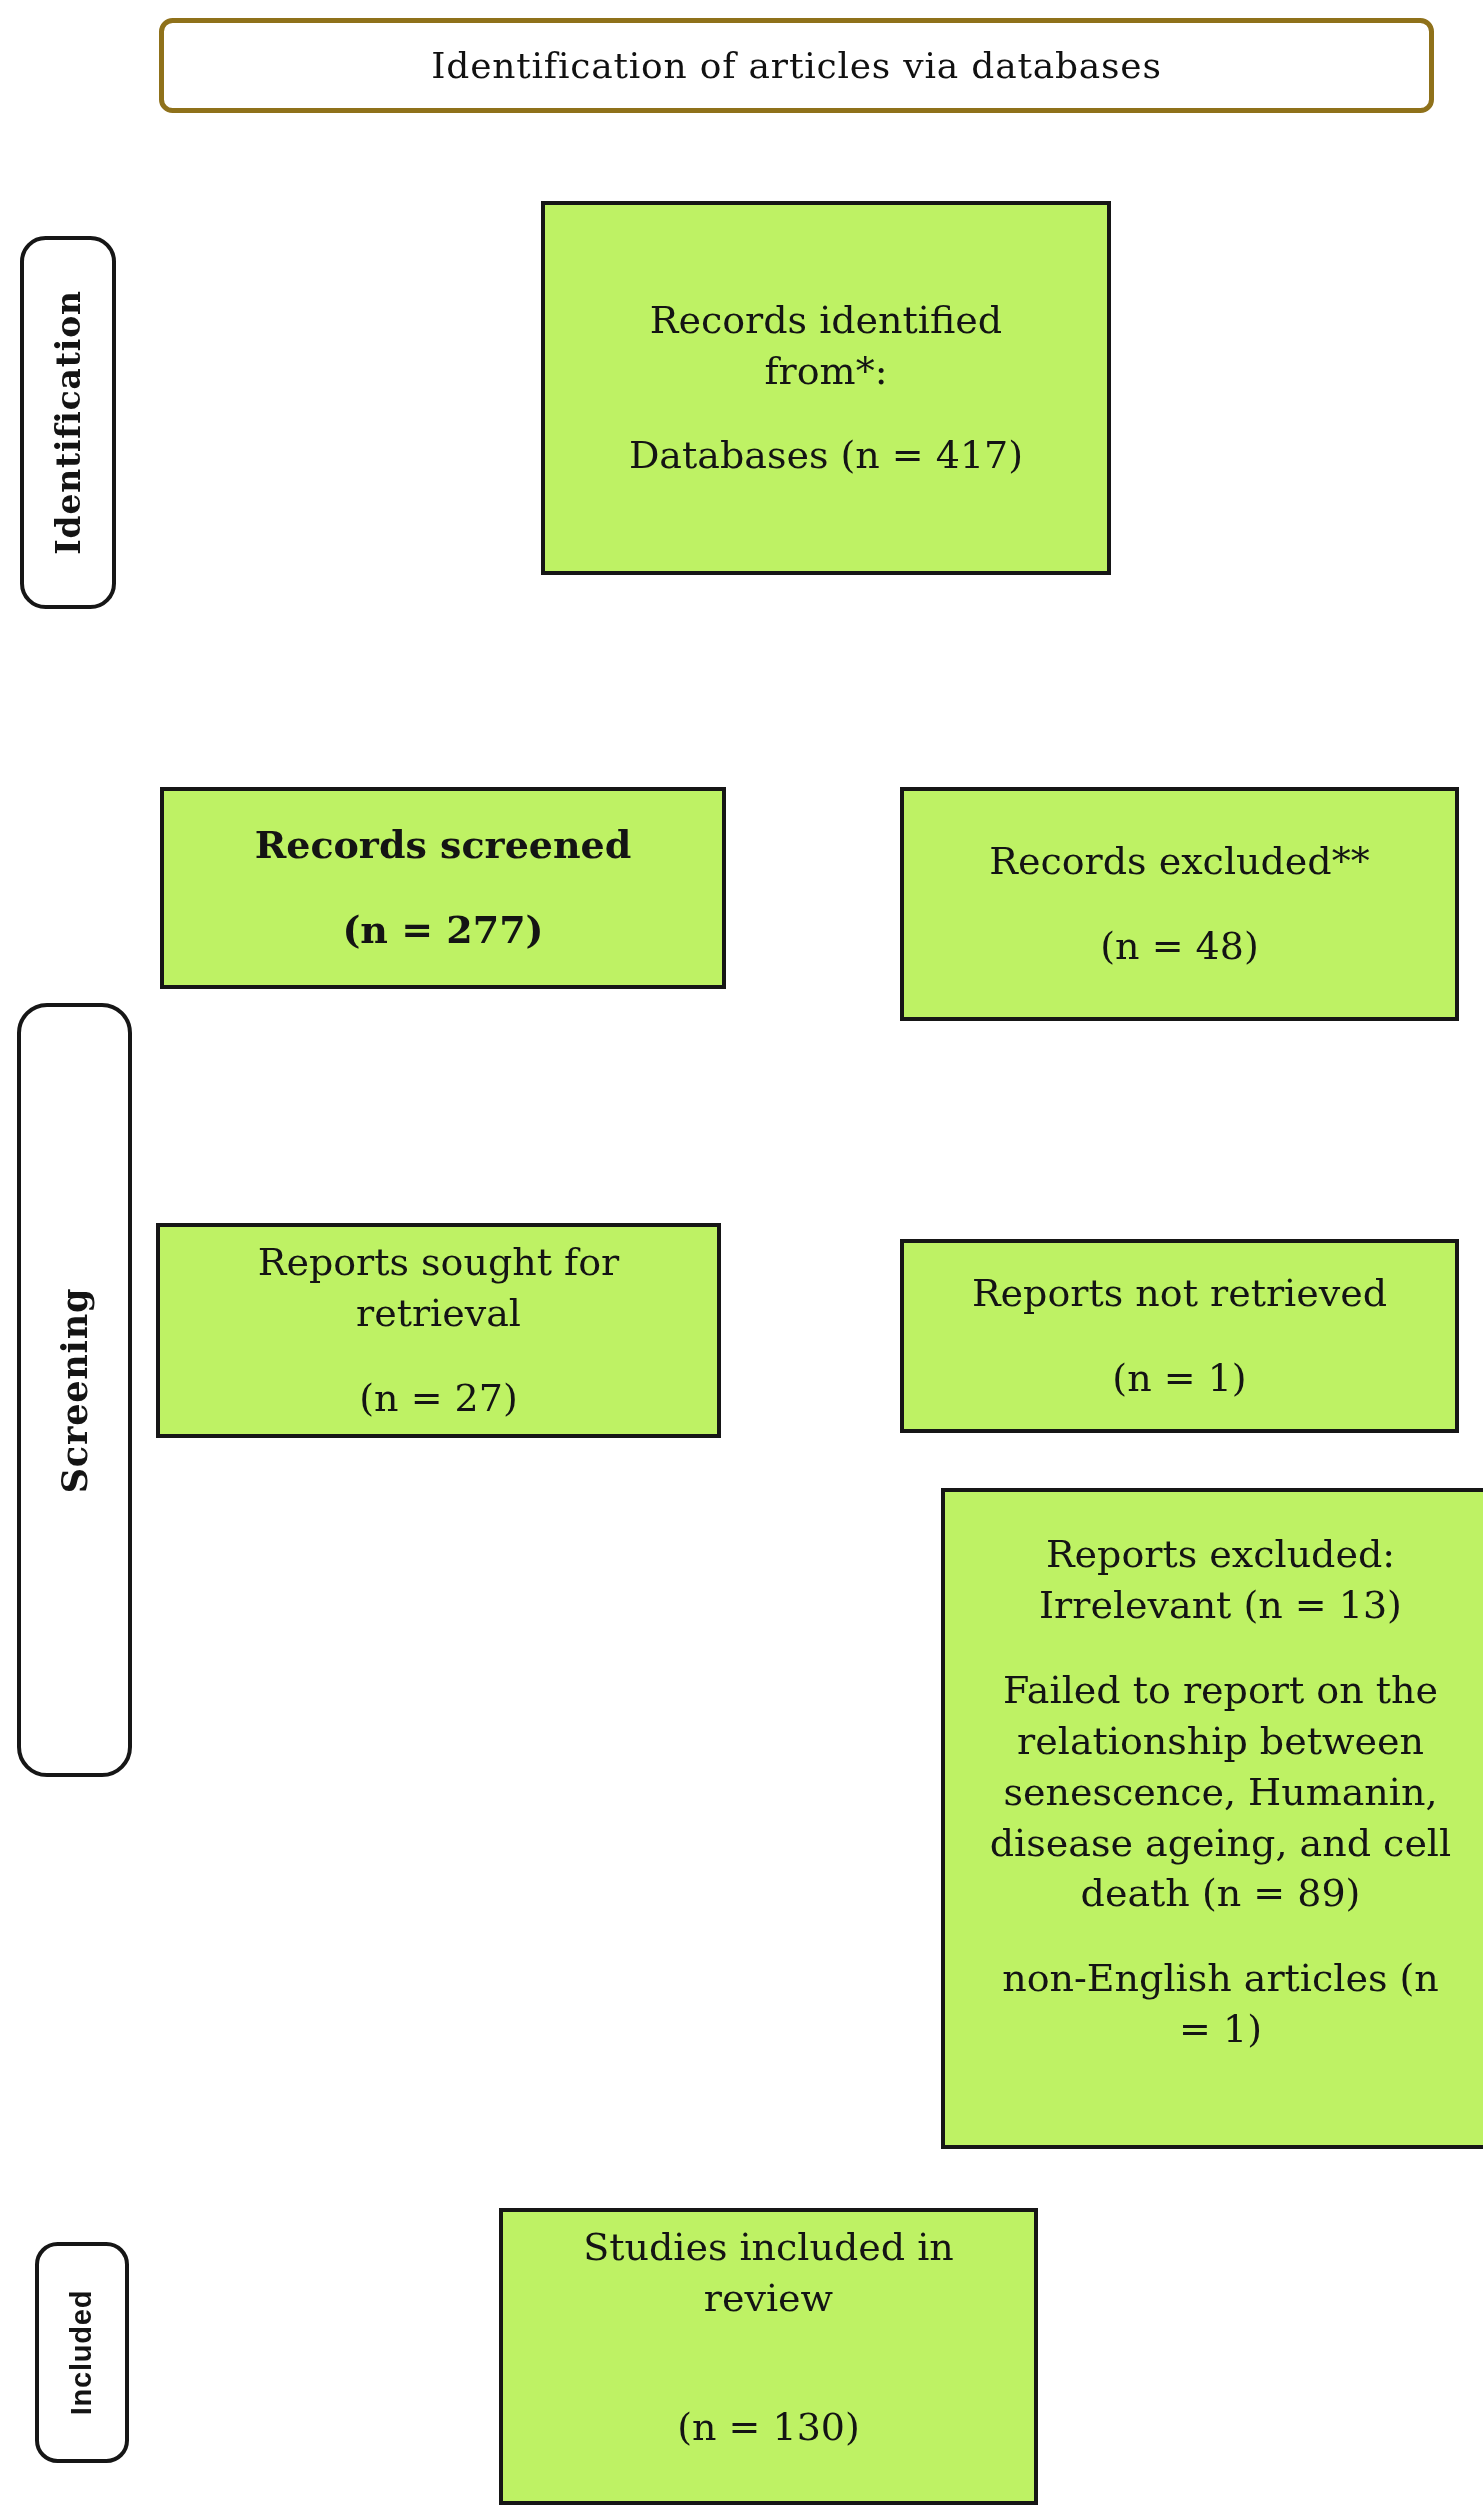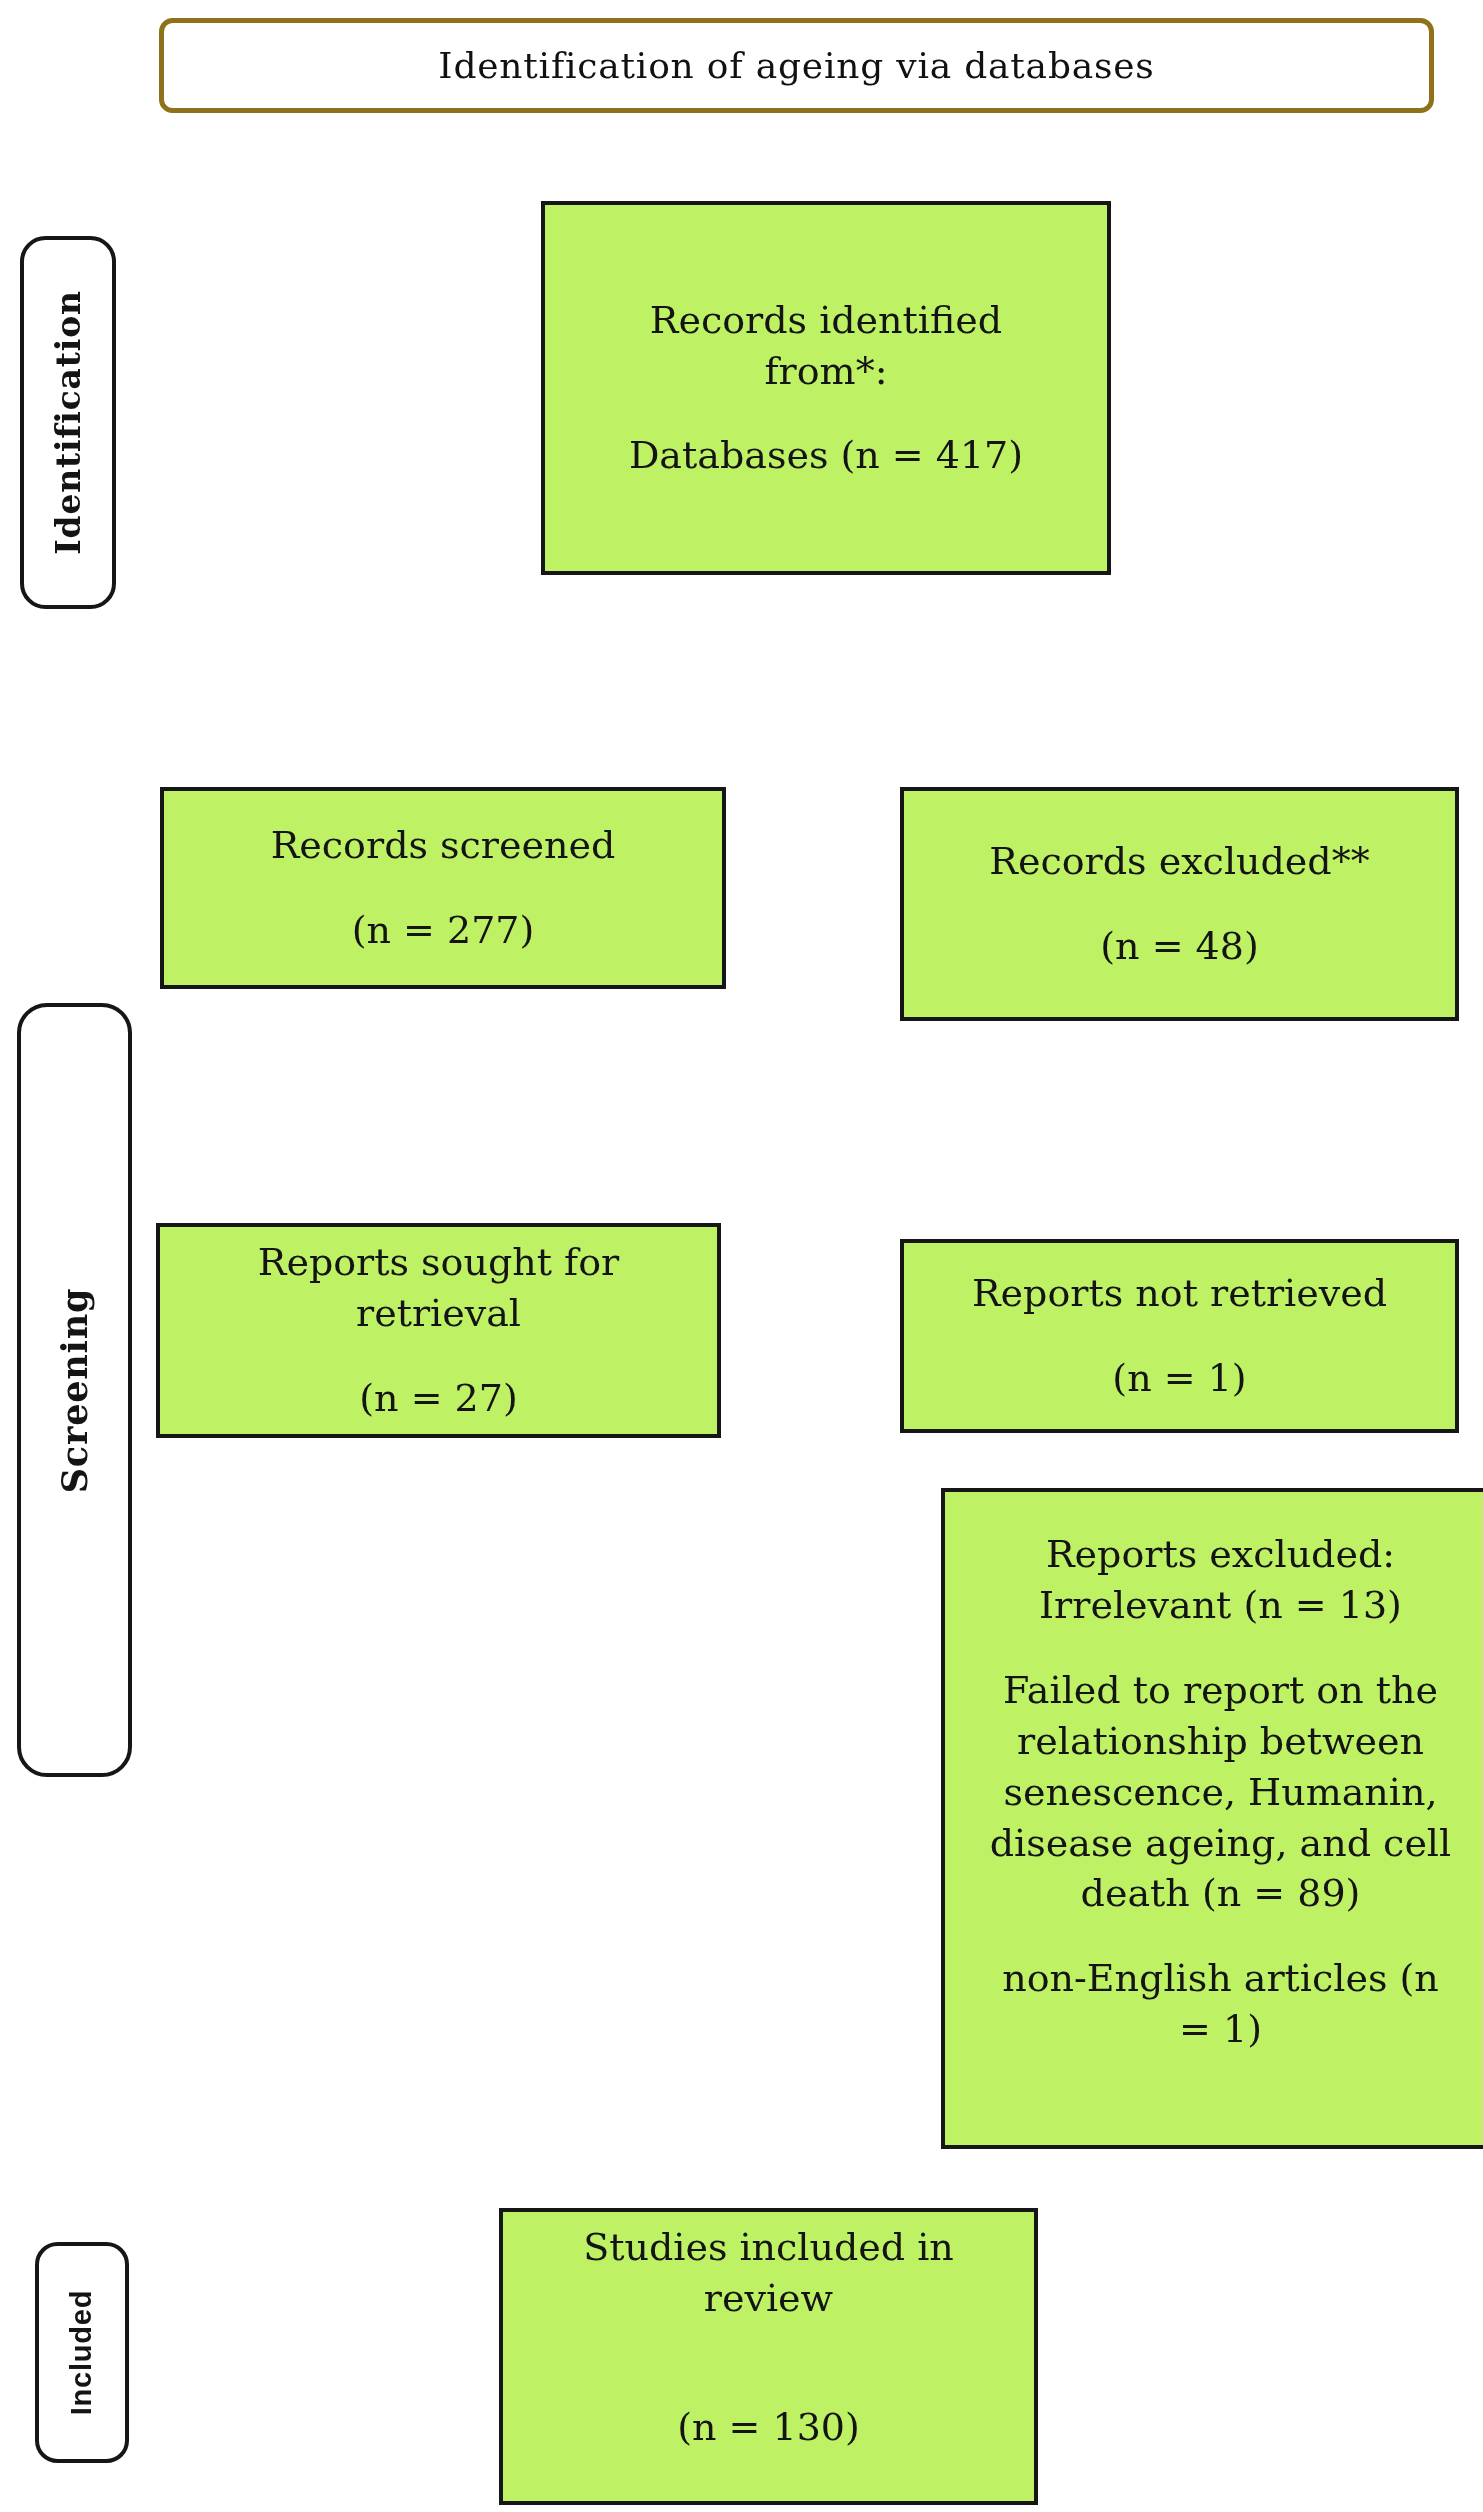--- a/index.html
+++ b/index.html
@@ -77,40 +77,40 @@
     align-items:center; justify-content:center;
     text-align:center;
     font-size:38px;
     line-height:1.34;
     padding:15px 41px;
   }
   .fbox .count{margin-top:34px;}
   .fbox .para{margin-top:34px;}
 
   #box-records-identified{ left:541px;  top:201px;  width:570px; height:374px; }
-  #box-records-screened{   left:160px;  top:787px; width:566px; height:202px; }
+  #box-records-screened{   left:160px;  top:787px; width:566px; height:202px;font-weight:bold; }
   #box-records-excluded{   left:900px; top:787px; width:559px; height:234px; }
   #box-reports-sought{     left:156px;  top:1223px; width:565px; height:215px; padding:11.3px 41px;}
   #box-reports-not-retrieved{ left:900px; top:1231px; width:559px; height:194px;margin-top:8px; }
   #box-reports-assessed{   left:157px;  top:1630px; width:596px; height:354px; }
   #box-reports-excluded-detail{
     left:900px; top:1488px; width:559px; height:661px;
     justify-content:flex-start;
     padding:37px 41px 30px 41px;
     margin-left:41px;
   }
   #box-studies-included{   left:499px;  top:2208px; width:539px; height:297px; padding-bottom:53px;gap:44px;}
 </style>
 </head>
 <body>
 
 <div class="canvas">
 
   <div class="title-box">
-    <span class="title-text">Identification of ageing via databases</span>
+    <span class="title-text">Identification of articles via databases</span>
   </div>
 
   <div class="stage" id="stage-identification">
     <span class="vtext">Identification</span>
   </div>
 
   <div class="stage" id="stage-screening">
     <span class="vtext">Screening</span>
   </div>
 

